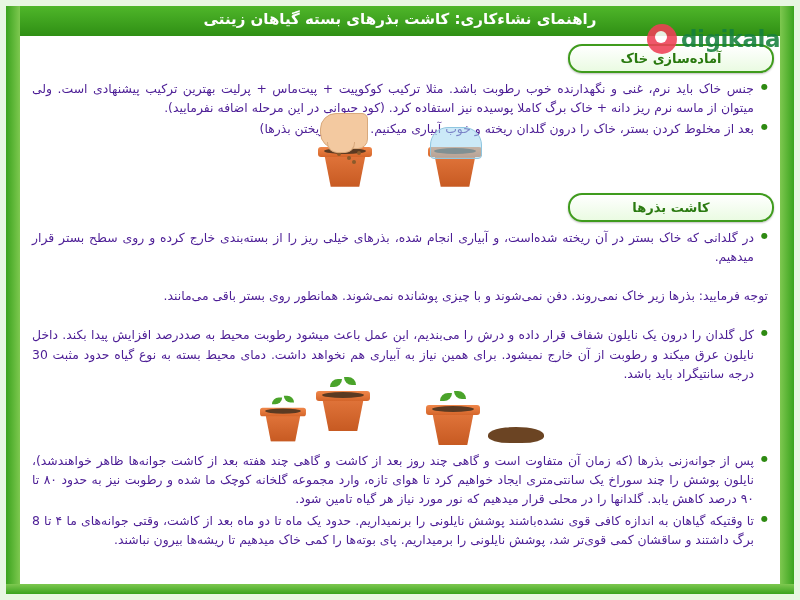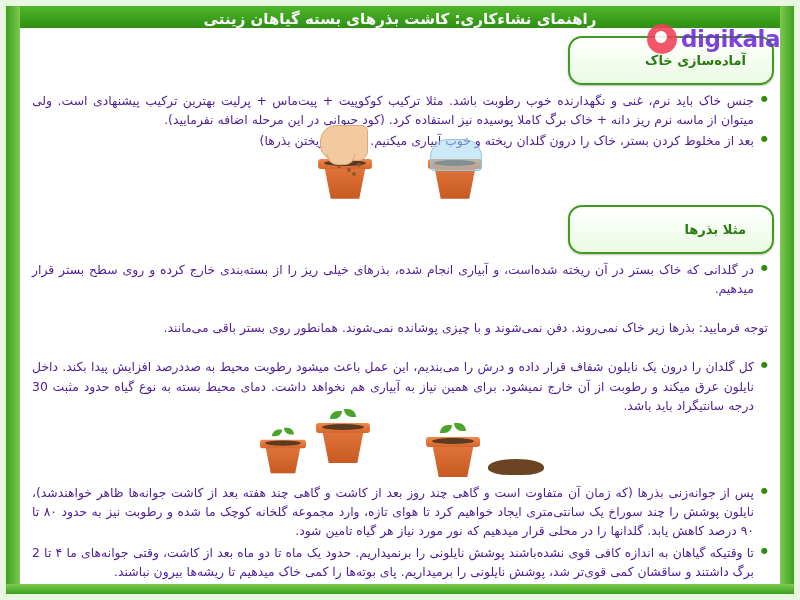--- a/index.html
+++ b/index.html
@@ -43,21 +43,21 @@
     position: absolute;
     left: 0; right: 0; bottom: 0;
     height: 10px;
     background: linear-gradient(to bottom, #7ec850, #3aa31d);
     z-index: 4;
   }
 
   
   .header {
     position: relative;
-    height: 22px;
+    height: 30px;
     background: linear-gradient(to bottom, #4fb62a, #2f8f14);
     color: #ffffff;
     z-index: 3;
   }
   .header-title {
     position: absolute;
     top: 4px;
     left: 0;
     right: 0;
     text-align: center;
@@ -92,21 +92,21 @@
     left: 8px;
     top: 7px;
     width: 12px;
     height: 12px;
     border-radius: 50%;
     background: #ffffff;
   }
   .logo-text {
     font-size: 23px;
     font-weight: bold;
-    color: #6d28d9;
+    color: #15803d;
     letter-spacing: -0.5px;
     font-family: "DejaVu Sans", "Liberation Sans", sans-serif;
   }
 
   .content {
     position: relative;
     padding: 4px 20px 0 20px;
     z-index: 2;
   }
 
@@ -116,24 +116,24 @@
     justify-content: flex-start;
     margin: 4px 0 2px 0;
   }
   .pill {
     background: linear-gradient(to bottom, #ffffff, #eafbe2);
     border: 2px solid #3f9b1d;
     border-radius: 14px;
     color: #2a7a10;
     font-size: 13px;
     font-weight: bold;
-    padding: 15px 26px;
+    padding: 5px 26px;
     box-shadow: 0 1px 2px rgba(0,0,0,0.25);
     min-width: 150px;
-    text-align: right;
+    text-align: center;
   }
 
   .section-body {
     color: #4c1d95;
     font-size: 12.4px;
     line-height: 1.55;
     text-align: justify;
     padding: 2px 6px 0 6px;
   }
   .bullet {
@@ -319,21 +319,21 @@
         <div class="pot">
           <div class="pot-body"></div>
           <div class="pot-rim"></div>
           <div class="pot-soil"></div>
           <div class="bag"></div>
         </div>
       </div>
     </div>
 
     <div class="section-head">
-      <div class="pill">مثلا بذرها</div>
+      <div class="pill">کاشت بذرها</div>
     </div>
     <div class="section-body">
       <div class="bullet">در گلدانی که خاک بستر در آن ریخته شده‌است، و آبیاری انجام شده، بذرهای خیلی ریز را از بسته‌بندی خارج کرده و روی سطح بستر قرار میدهیم.</div>
       <div class="plain">توجه فرمایید: بذرها زیر خاک نمی‌روند. دفن نمی‌شوند و با چیزی پوشانده نمی‌شوند. همانطور روی بستر باقی می‌مانند.</div>
       <div class="bullet">کل گلدان را درون یک نایلون شفاف قرار داده و درش را می‌بندیم، این عمل باعث میشود رطوبت محیط به صددرصد افزایش پیدا بکند. داخل نایلون عرق میکند و رطوبت از آن خارج نمیشود. برای همین نیاز به آبیاری هم نخواهد داشت. دمای محیط بسته به نوع گیاه حدود مثبت 30 درجه سانتیگراد باید باشد.</div>
     </div>
     <div class="illus">
       <div class="illus-fig" style="display:flex; gap:6px; align-items:flex-end;">
         <div class="pot" style="transform:scale(0.85);">
           <div class="pot-body"></div>
@@ -363,17 +363,17 @@
             <i style="left:0; top:4px;"></i>
             <i style="right:0; top:2px; transform:scaleX(-1);"></i>
           </div>
         </div>
         <div class="soil-pile"></div>
       </div>
     </div>
 
     <div class="section-body">
       <div class="bullet">پس از جوانه‌زنی بذرها (که زمان آن متفاوت است و گاهی چند روز بعد از کاشت و گاهی چند هفته بعد از کاشت جوانه‌ها ظاهر خواهندشد)، نایلون پوشش را چند سوراخ یک سانتی‌متری ایجاد خواهیم کرد تا هوای تازه، وارد مجموعه گلخانه کوچک ما شده و رطوبت نیز به حدود ۸۰ تا ۹۰ درصد کاهش یابد. گلدانها را در محلی قرار میدهیم که نور مورد نیاز هر گیاه تامین شود.</div>
-      <div class="bullet">تا وقتیکه گیاهان به اندازه کافی قوی نشده‌باشند پوشش نایلونی را برنمیداریم. حدود یک ماه تا دو ماه بعد از کاشت، وقتی جوانه‌های ما ۴ تا 2 برگ داشتند و ساقشان کمی قوی‌تر شد، پوشش نایلونی را برمیداریم. پای بوته‌ها را کمی خاک میدهیم تا ریشه‌ها بیرون نباشند.</div>
+      <div class="bullet">تا وقتیکه گیاهان به اندازه کافی قوی نشده‌باشند پوشش نایلونی را برنمیداریم. حدود یک ماه تا دو ماه بعد از کاشت، وقتی جوانه‌های ما ۴ تا 8 برگ داشتند و ساقشان کمی قوی‌تر شد، پوشش نایلونی را برمیداریم. پای بوته‌ها را کمی خاک میدهیم تا ریشه‌ها بیرون نباشند.</div>
     </div>
 
   </div>
 </div>
 
 </body></html>

